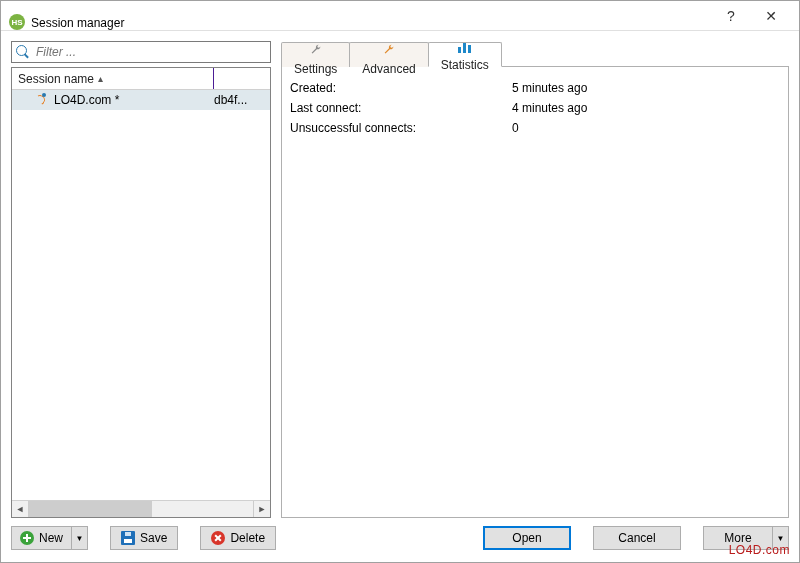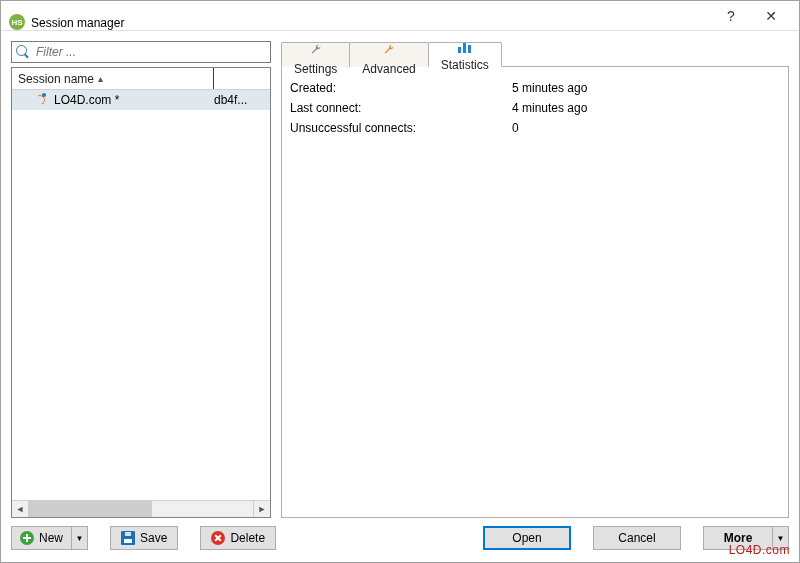--- a/index.html
+++ b/index.html
@@ -186,21 +186,21 @@
         <span>Delete</span>
       </div>
       <div class="spacer"></div>
       <div class="btn open">
         <span>Open</span>
       </div>
       <div class="btn wide">
         <span>Cancel</span>
       </div>
       <div class="splitbtn">
-        <div class="main" style="min-width:70px; justify-content:center;font-weight:bold;">
+        <div class="main" style="min-width:70px; justify-content:center;">
           <span>More</span>
         </div>
         <div class="drop">▼</div>
       </div>
     </div>
   </div>
 </div>
 
 <div class="watermark">LO4D.com</div>
 

